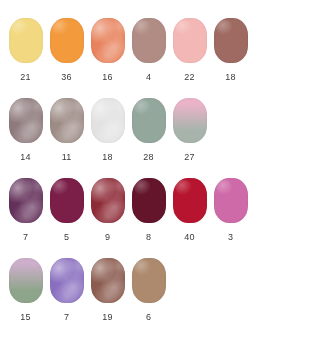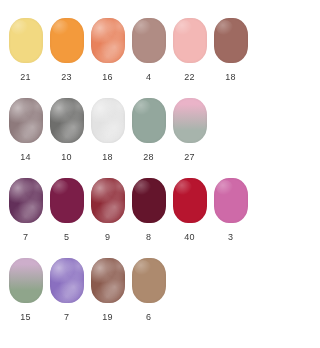--- a/index.html
+++ b/index.html
@@ -83,21 +83,21 @@
 <body>
 
 <div id="swatch-chart">
     <div class="swatch-row">
       <div class="swatch-cell">
         <div class="swatch-chip glossy" style="background-color: rgb(242, 217, 129);"></div>
         <div class="swatch-label">21</div>
       </div>
       <div class="swatch-cell">
         <div class="swatch-chip glossy" style="background-color: rgb(243, 154, 60);"></div>
-        <div class="swatch-label">23</div>
+        <div class="swatch-label">36</div>
       </div>
       <div class="swatch-cell">
         <div class="swatch-chip shimmer" style="background-color: rgb(232, 130, 92);"></div>
         <div class="swatch-label">16</div>
       </div>
       <div class="swatch-cell">
         <div class="swatch-chip glossy" style="background-color: rgb(176, 140, 132);"></div>
         <div class="swatch-label">4</div>
       </div>
       <div class="swatch-cell">
@@ -108,22 +108,22 @@
         <div class="swatch-chip glossy" style="background-color: rgb(158, 106, 97);"></div>
         <div class="swatch-label">18</div>
       </div>
     </div>
     <div class="swatch-row">
       <div class="swatch-cell">
         <div class="swatch-chip shimmer" style="background-color: rgb(142, 122, 124);"></div>
         <div class="swatch-label">14</div>
       </div>
       <div class="swatch-cell">
-        <div class="swatch-chip shimmer" style="background-color: rgb(110, 110, 108);"></div>
-        <div class="swatch-label">10</div>
+        <div class="swatch-chip shimmer" style="background-color: rgb(157, 139, 133);"></div>
+        <div class="swatch-label">11</div>
       </div>
       <div class="swatch-cell">
         <div class="swatch-chip shimmer" style="background-color: rgb(226, 226, 226);"></div>
         <div class="swatch-label">18</div>
       </div>
       <div class="swatch-cell">
         <div class="swatch-chip glossy" style="background-color: rgb(147, 167, 157);"></div>
         <div class="swatch-label">28</div>
       </div>
       <div class="swatch-cell">

